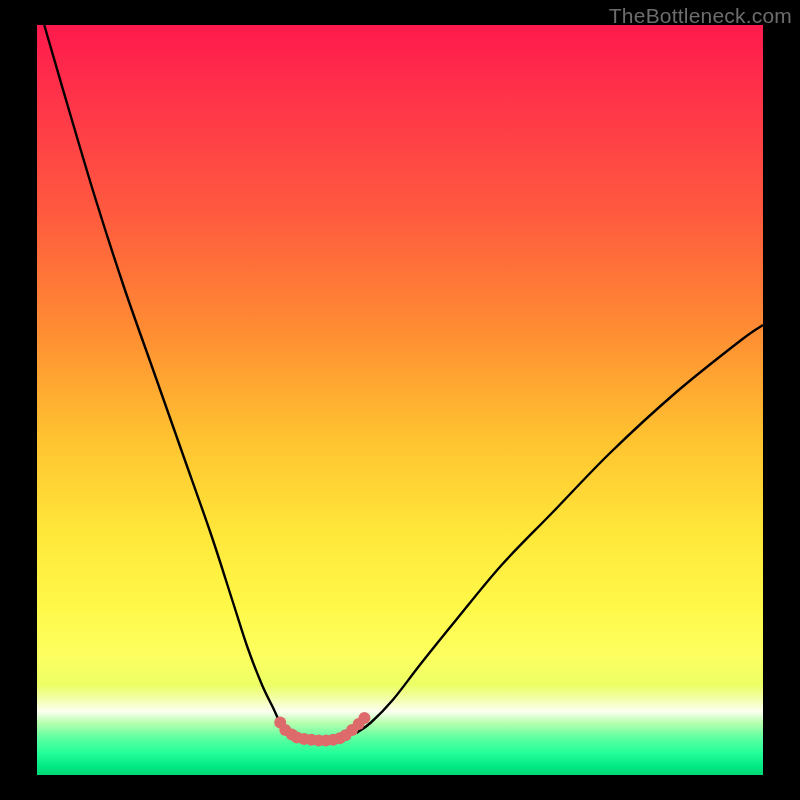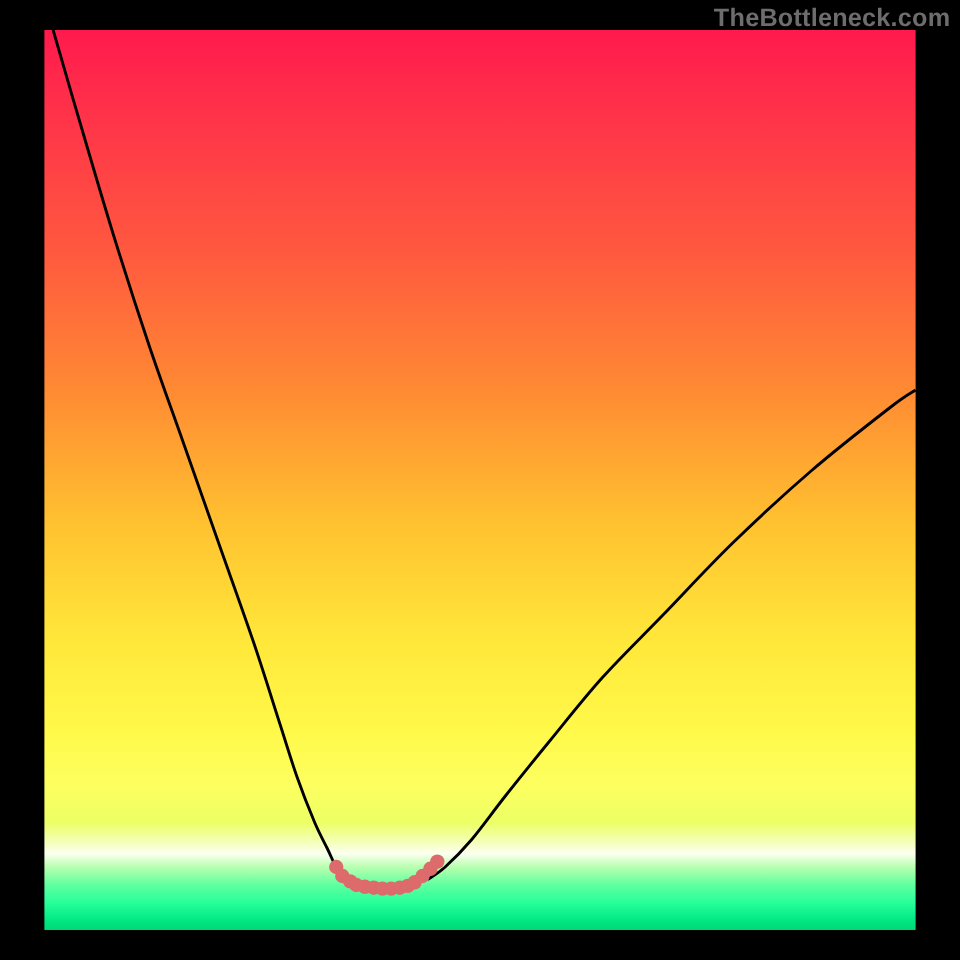--- a/index.html
+++ b/index.html
@@ -44,21 +44,21 @@
       #00e782 99%,
       #00d875 100%
     );
   }
   .watermark {
     position: absolute;
     top: 4px;
     right: 8px;
     color: #6d6d6d;
     font-size: 21px;
-    font-weight: 700;
+    font-weight: 400;
     letter-spacing: 0.2px;
     user-select: none;
     margin-left: 28px;
   }
   svg.curve {
     position: absolute;
     left: 0;
     top: 0;
     width: 726px;
     height: 750px;

